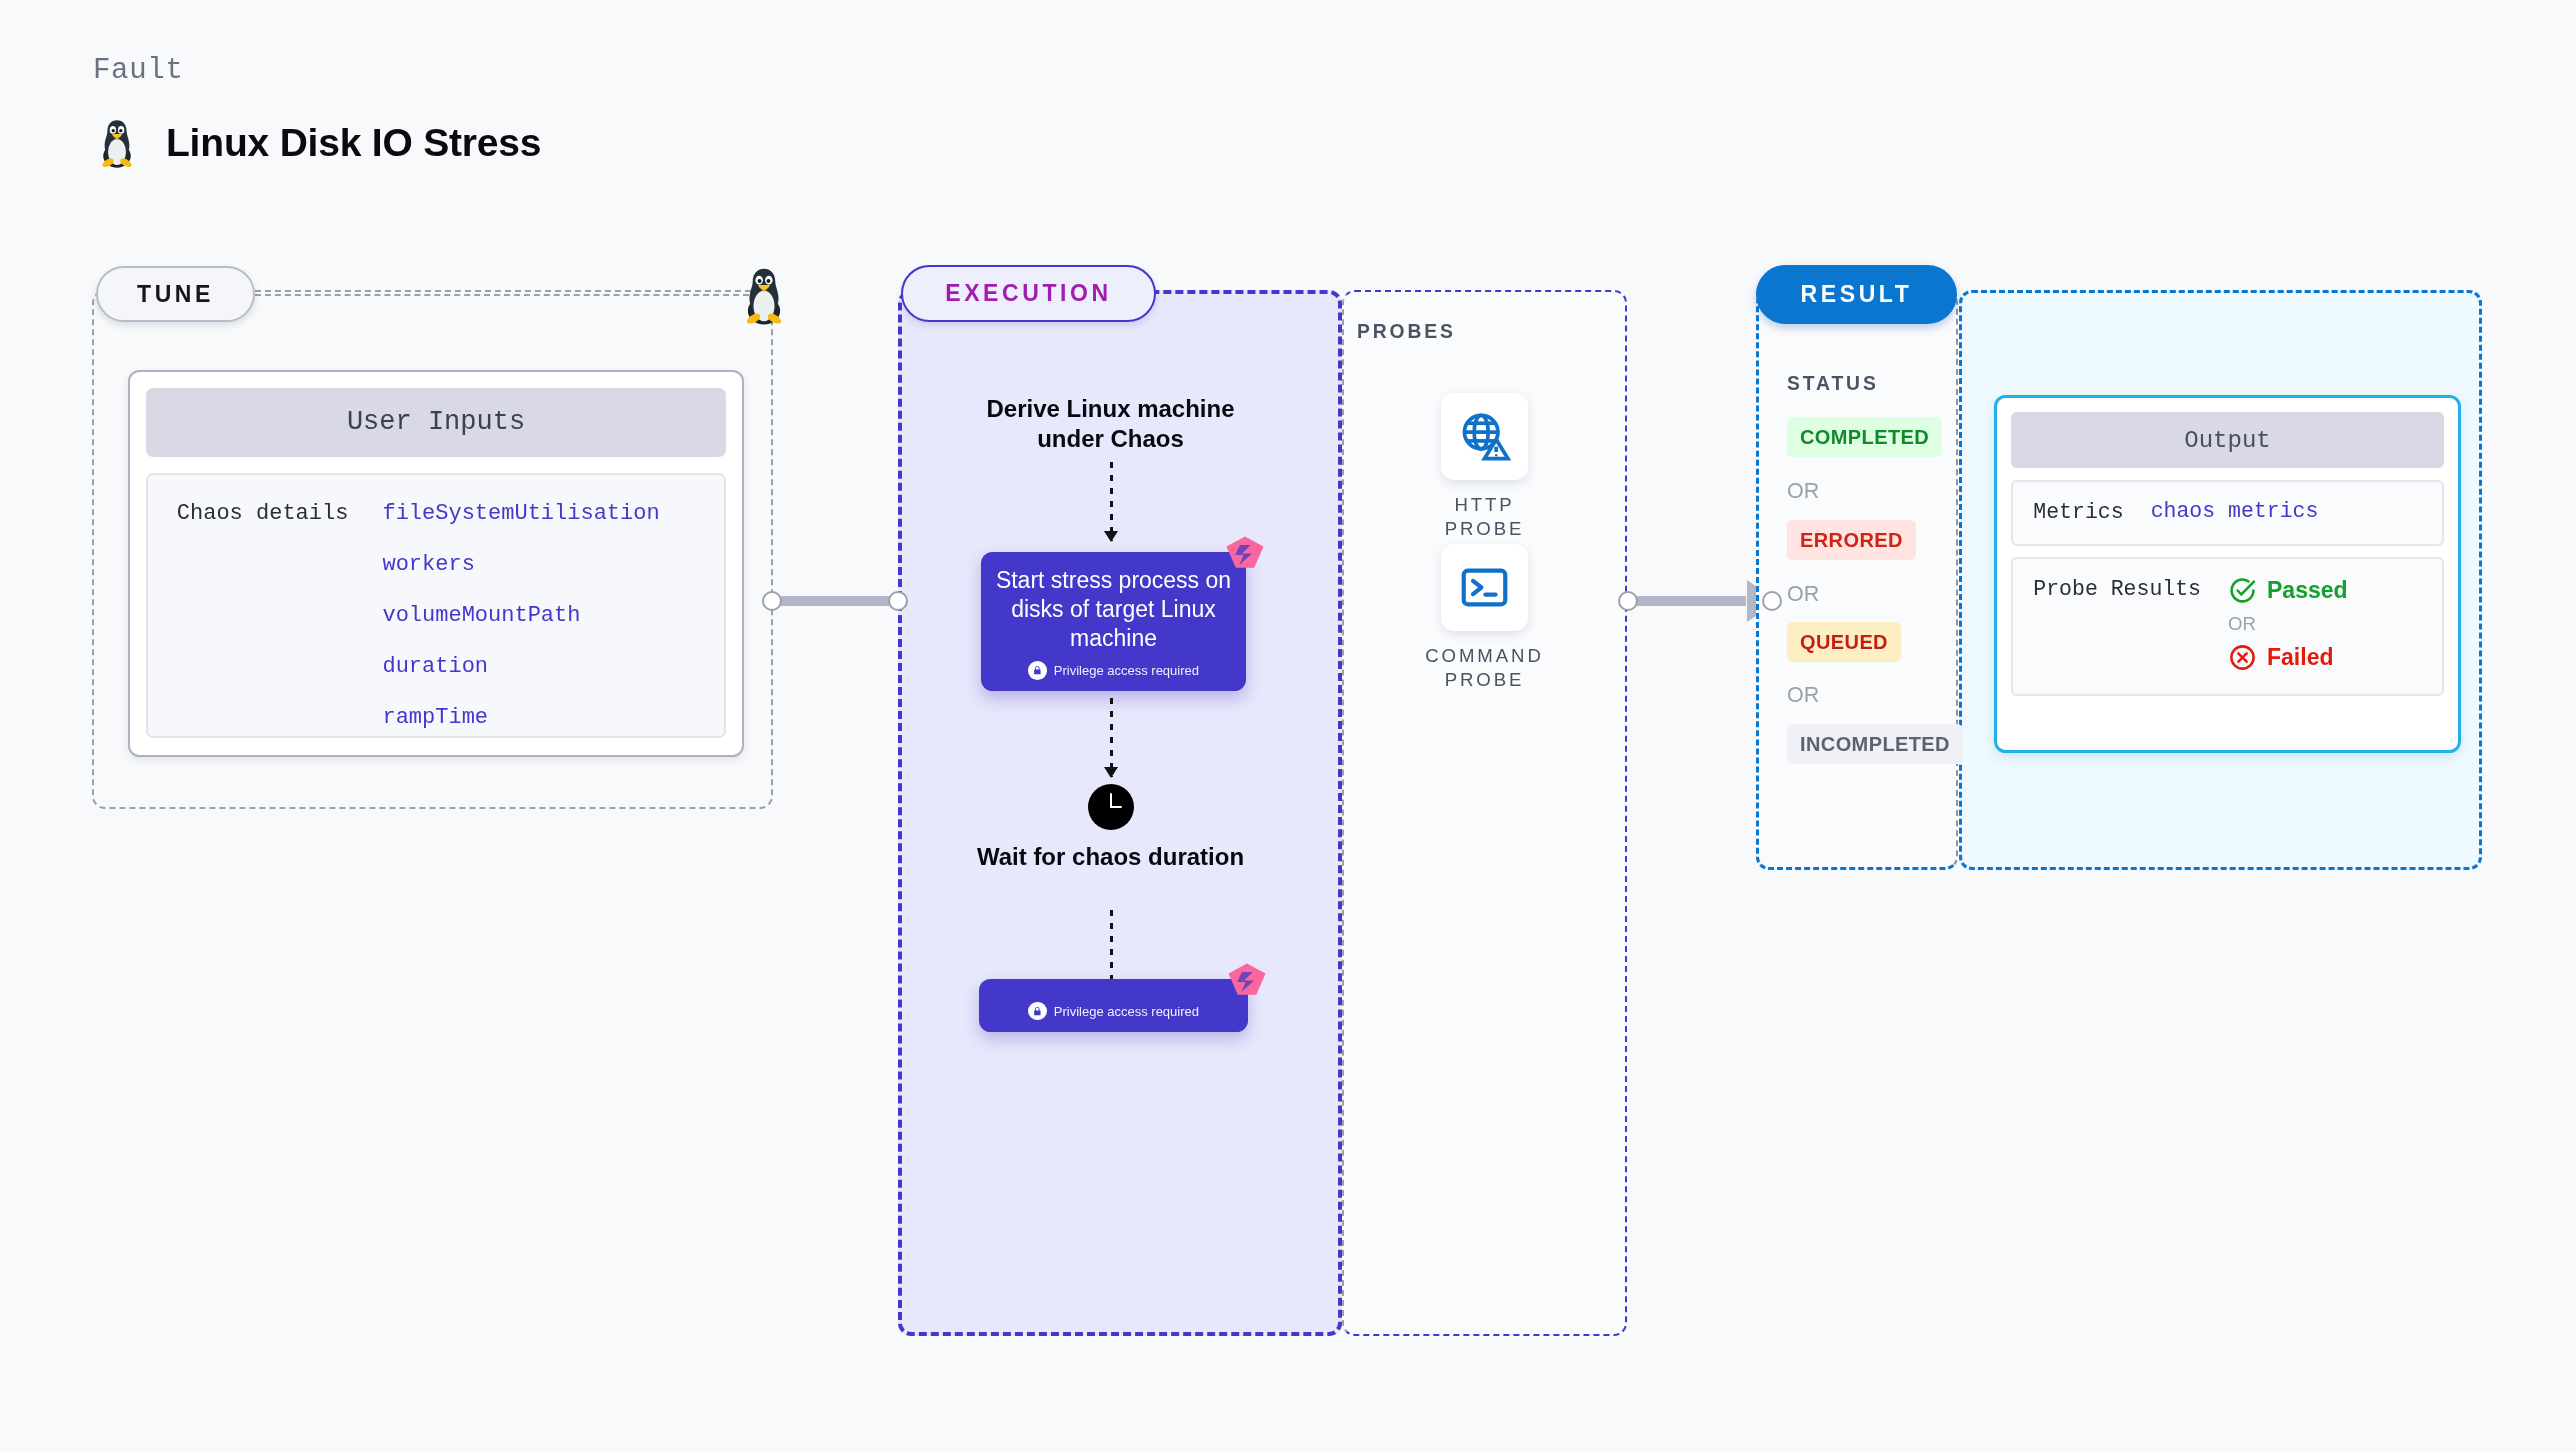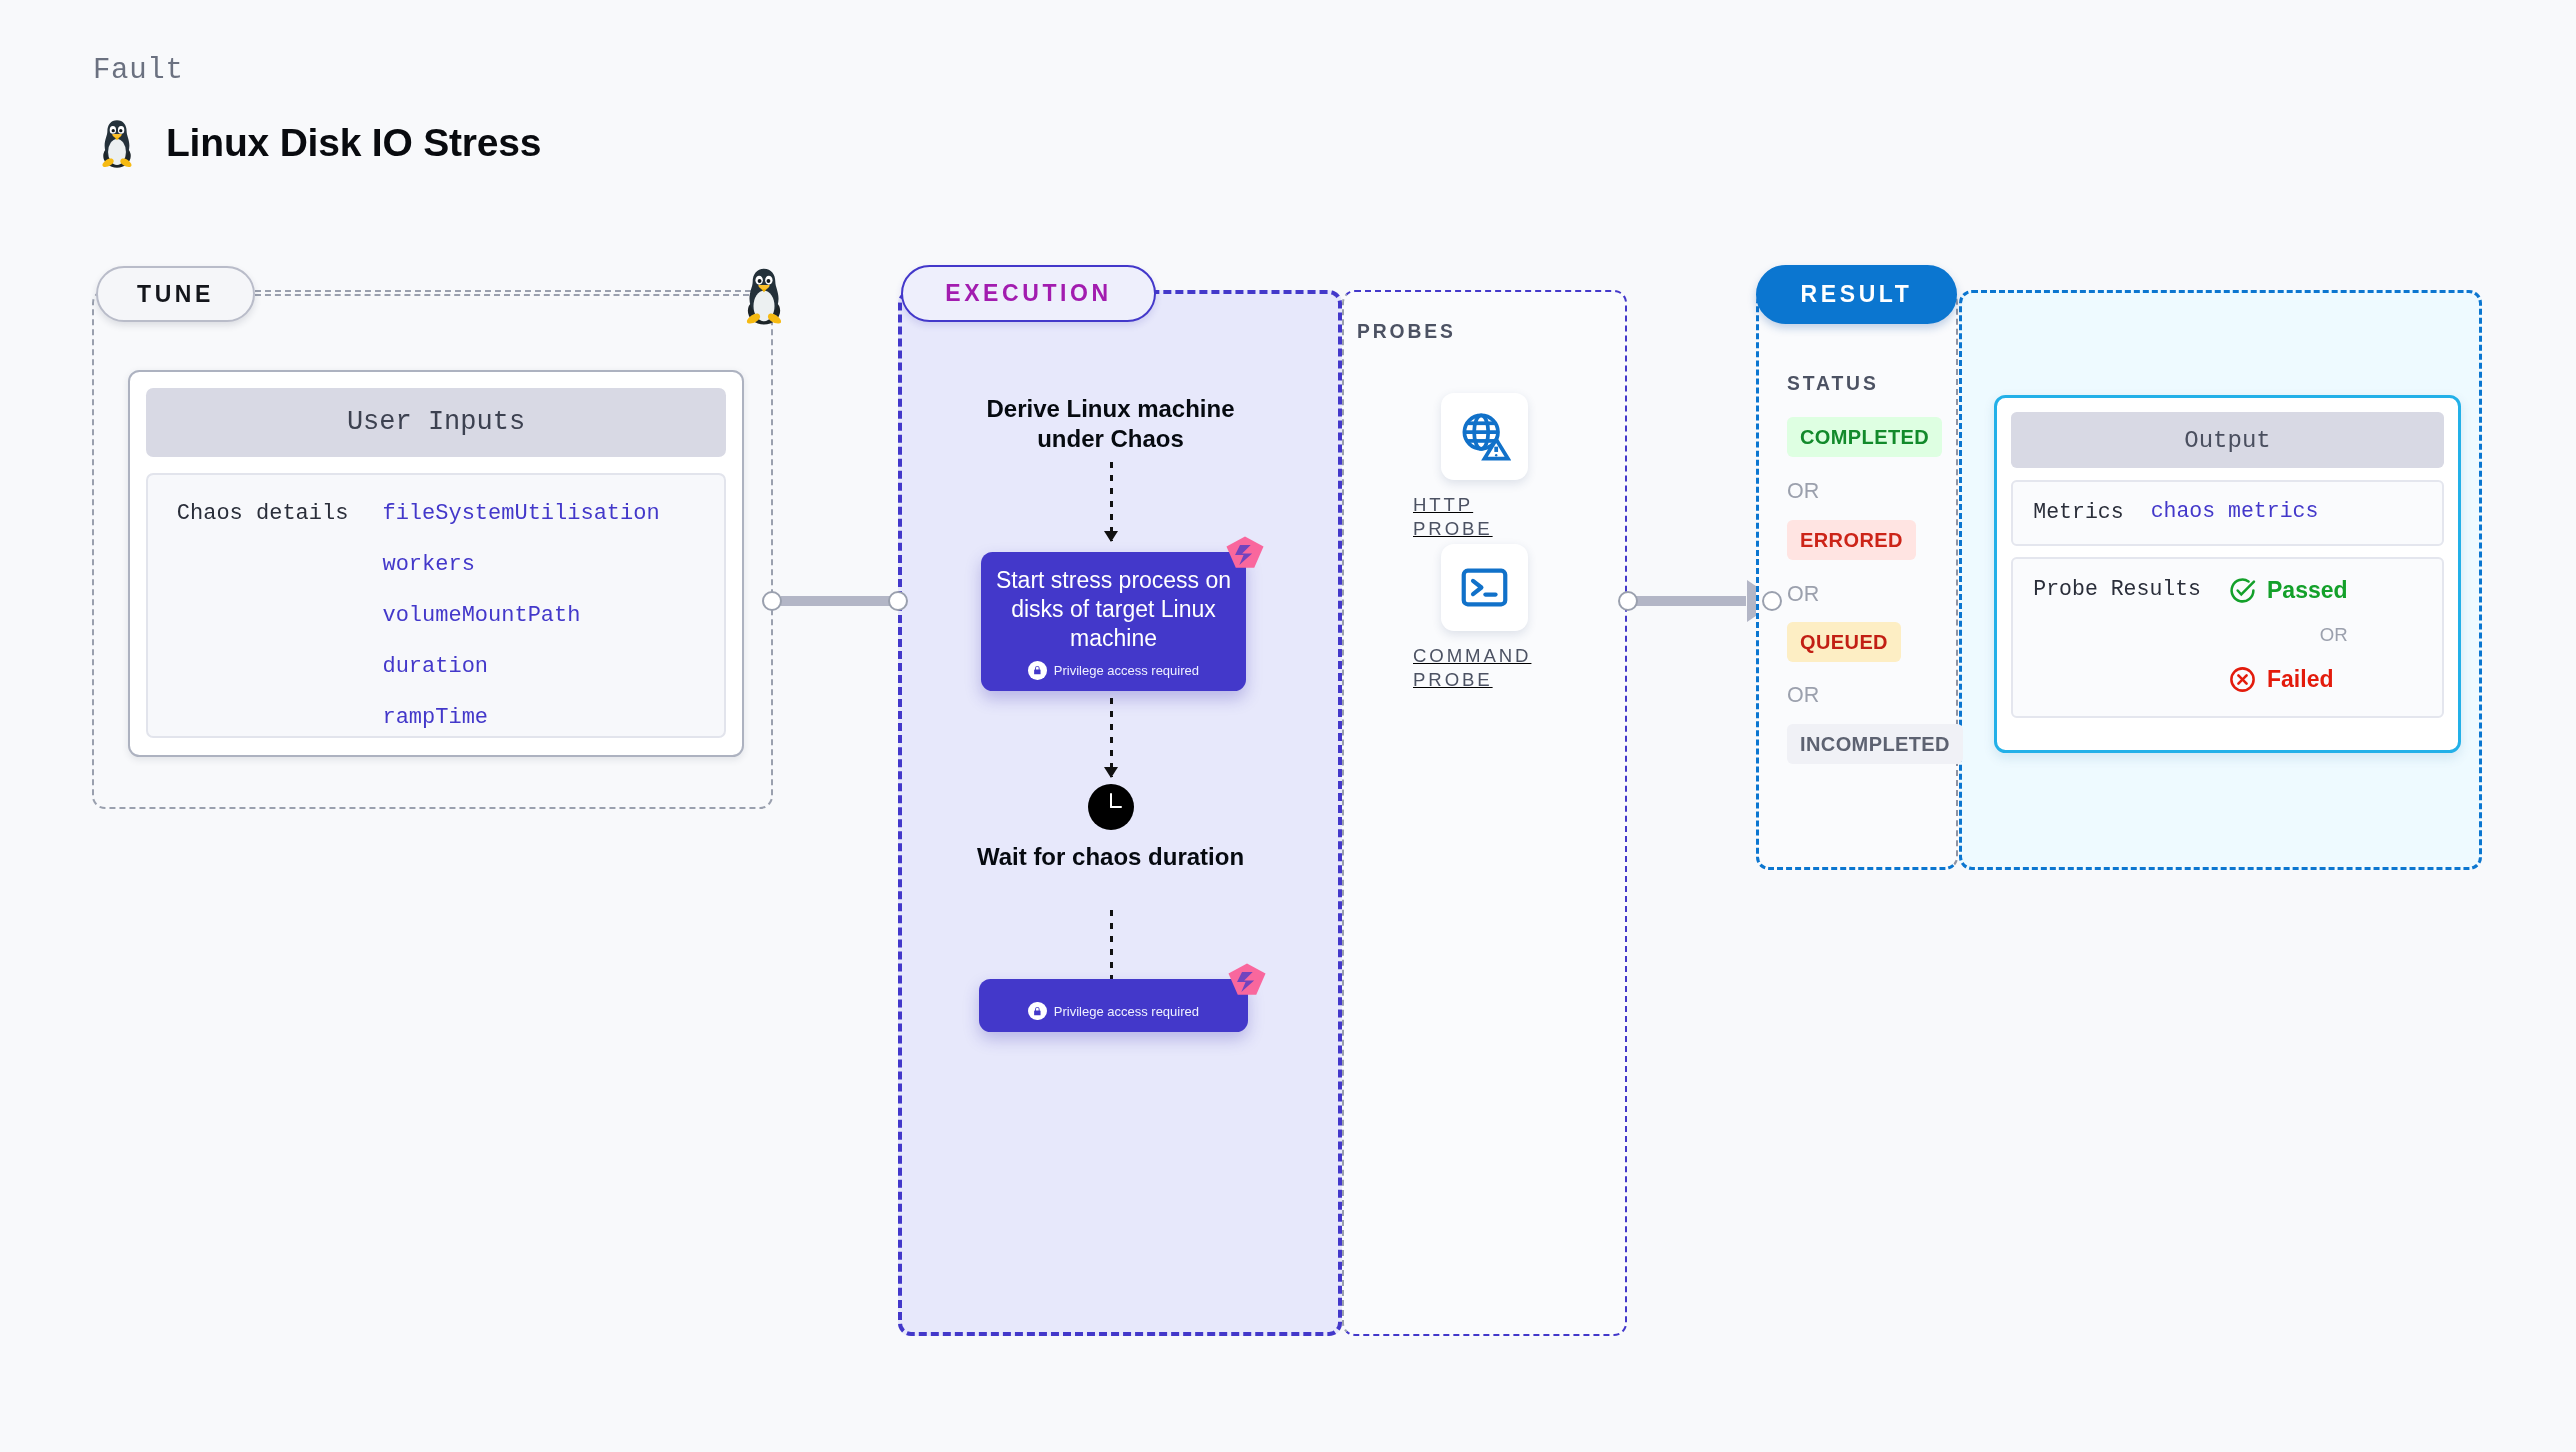--- a/index.html
+++ b/index.html
@@ -90,21 +90,21 @@
   }
   .clock { position: absolute; width: 46px; height: 46px; border-radius: 50%; background: #000; }
   .clock::before { content:""; position:absolute; left:21.5px; top:9.3px; width:2.9px; height:15px; background:#fff; border-radius:1.4px; }
   .clock::after  { content:""; position:absolute; left:21.5px; top:21.5px; width:12px; height:2.9px; background:#fff; border-radius:1.4px; }
 
   
   .probes-label {
     position: absolute; font-size: 19.3px; letter-spacing: 2.9px;
     font-weight: bold; color: #4c5263;
   }
-  .probe { position: absolute; width: 143px; text-align: left; text-decoration: underline; }
+  .probe { position: absolute; width: 143px; text-align: center; }
   .probe-icon {
     width: 87px; height: 87px; margin: 0 auto; background: #fff; border-radius: 13px;
     display: flex; align-items: center; justify-content: center;
     box-shadow: 0 3.6px 10px rgba(40,60,110,.13);
   }
   .probe-name {
     margin-top: 13px; font-size: 18.6px; letter-spacing: 2.9px; line-height: 1.3;
     color: #4c5263; font-family: "Liberation Sans", sans-serif;
   }
 
@@ -124,21 +124,21 @@
     background:#fff; border: 3.6px solid #23b0e8; border-radius: 11.5px; padding: 14.3px;
     box-shadow: 0 4.3px 11.5px rgba(20,90,150,.12);
   }
   .out-header { height: 56px; background:#d8d9e4; border-radius: 5.7px;
     display:flex; align-items:center; justify-content:center;
     font-family:"Liberation Mono", monospace; font-size: 24px; color:#4a4f5f; }
   .out-row { margin-top: 11.5px; background:#fafbfd; border:2.1px solid #e4e6ee; border-radius: 5.7px;
              display:flex; padding: 17px 0 17px 20px; gap: 27px; }
   .out-key { font-family:"Liberation Mono", monospace; font-size: 21.5px; color:#2a2e3a; line-height:1.3; }
   .out-metric { font-family:"Liberation Mono", monospace; font-size: 21.5px; color:#4338ca; }
-  .pr-stack { display: flex; flex-direction: column; gap: 19px; text-align: right; }
+  .pr-stack { display: flex; flex-direction: column; gap: 8px; }
   .pr-line { display: flex; align-items: center; gap: 10px; font-size: 23px; font-weight: bold; }
   .pr-pass { color: #13a02a; }
   .pr-fail { color: #e31b0c; }
   .pr-or { font-size: 18.6px; color:#9ba0ad; font-weight: normal; }
 
   
   .conn { position: absolute; height: 10px; background: #b3b6c6; }
   .conn::after { content:""; position:absolute; right:-31.5px; top:-16.5px;
     border-top: 21.5px solid transparent; border-bottom: 21.5px solid transparent;
     border-left: 31.5px solid #b3b6c6; }

